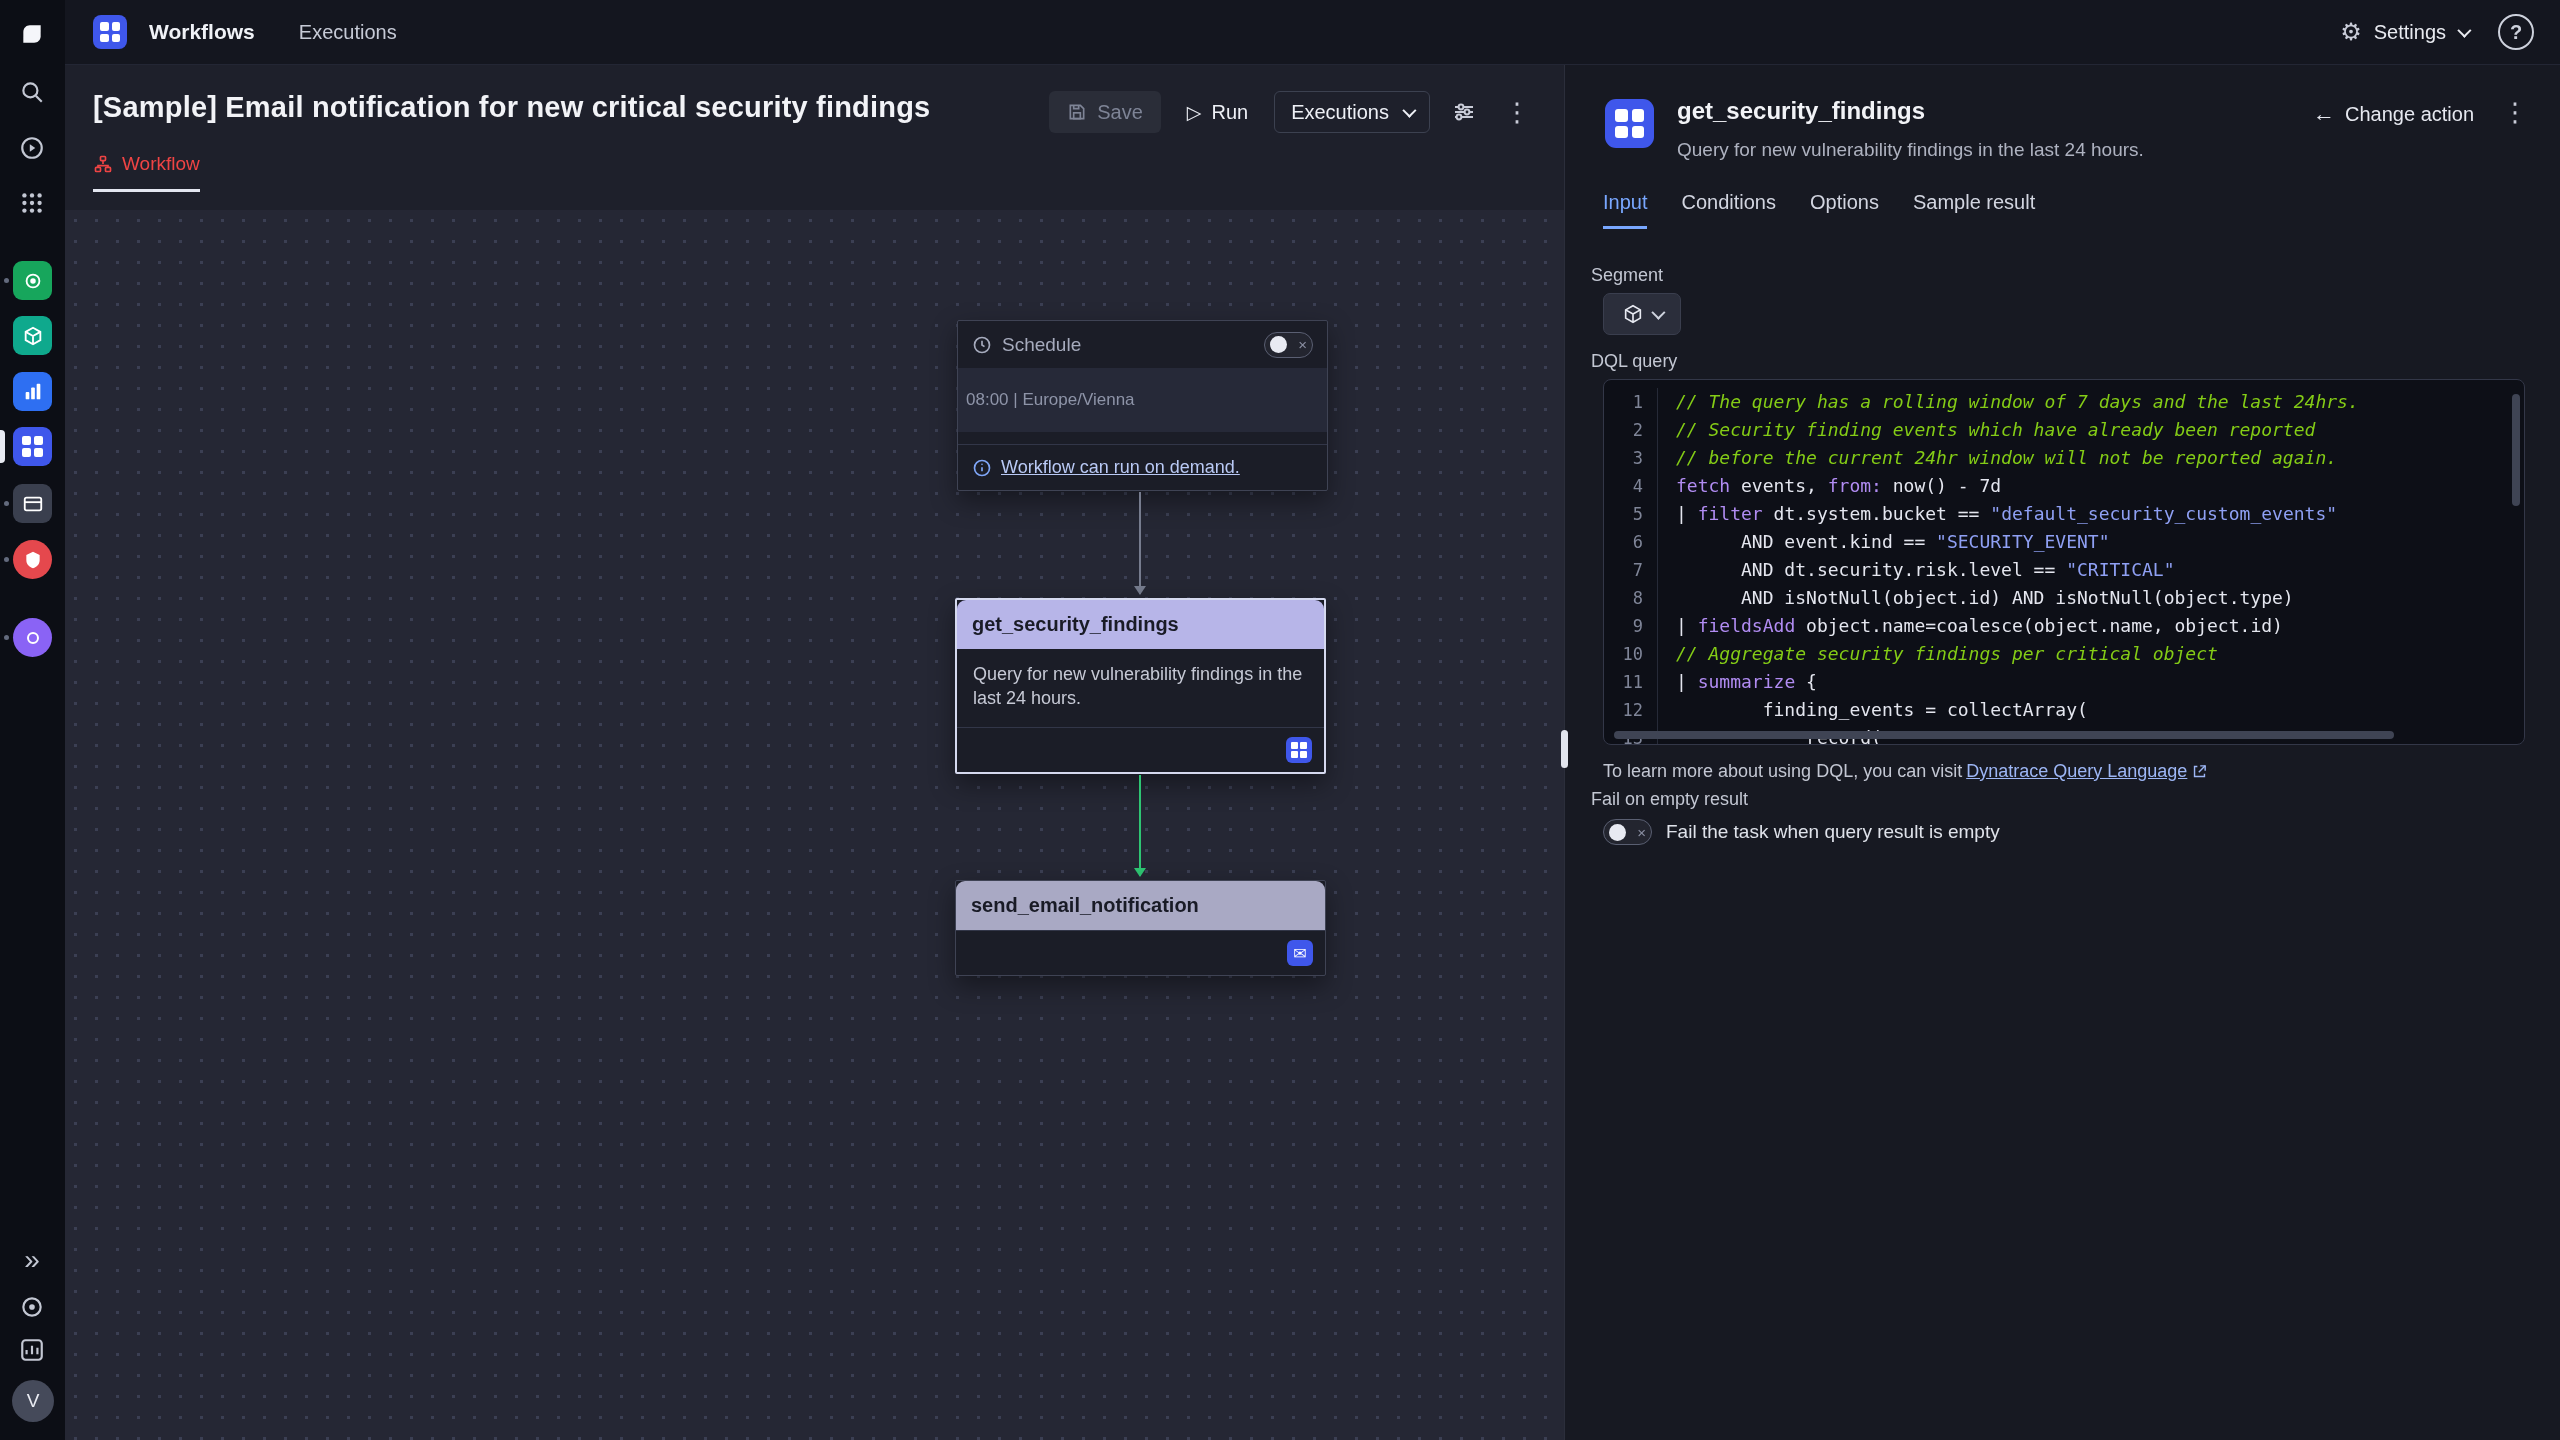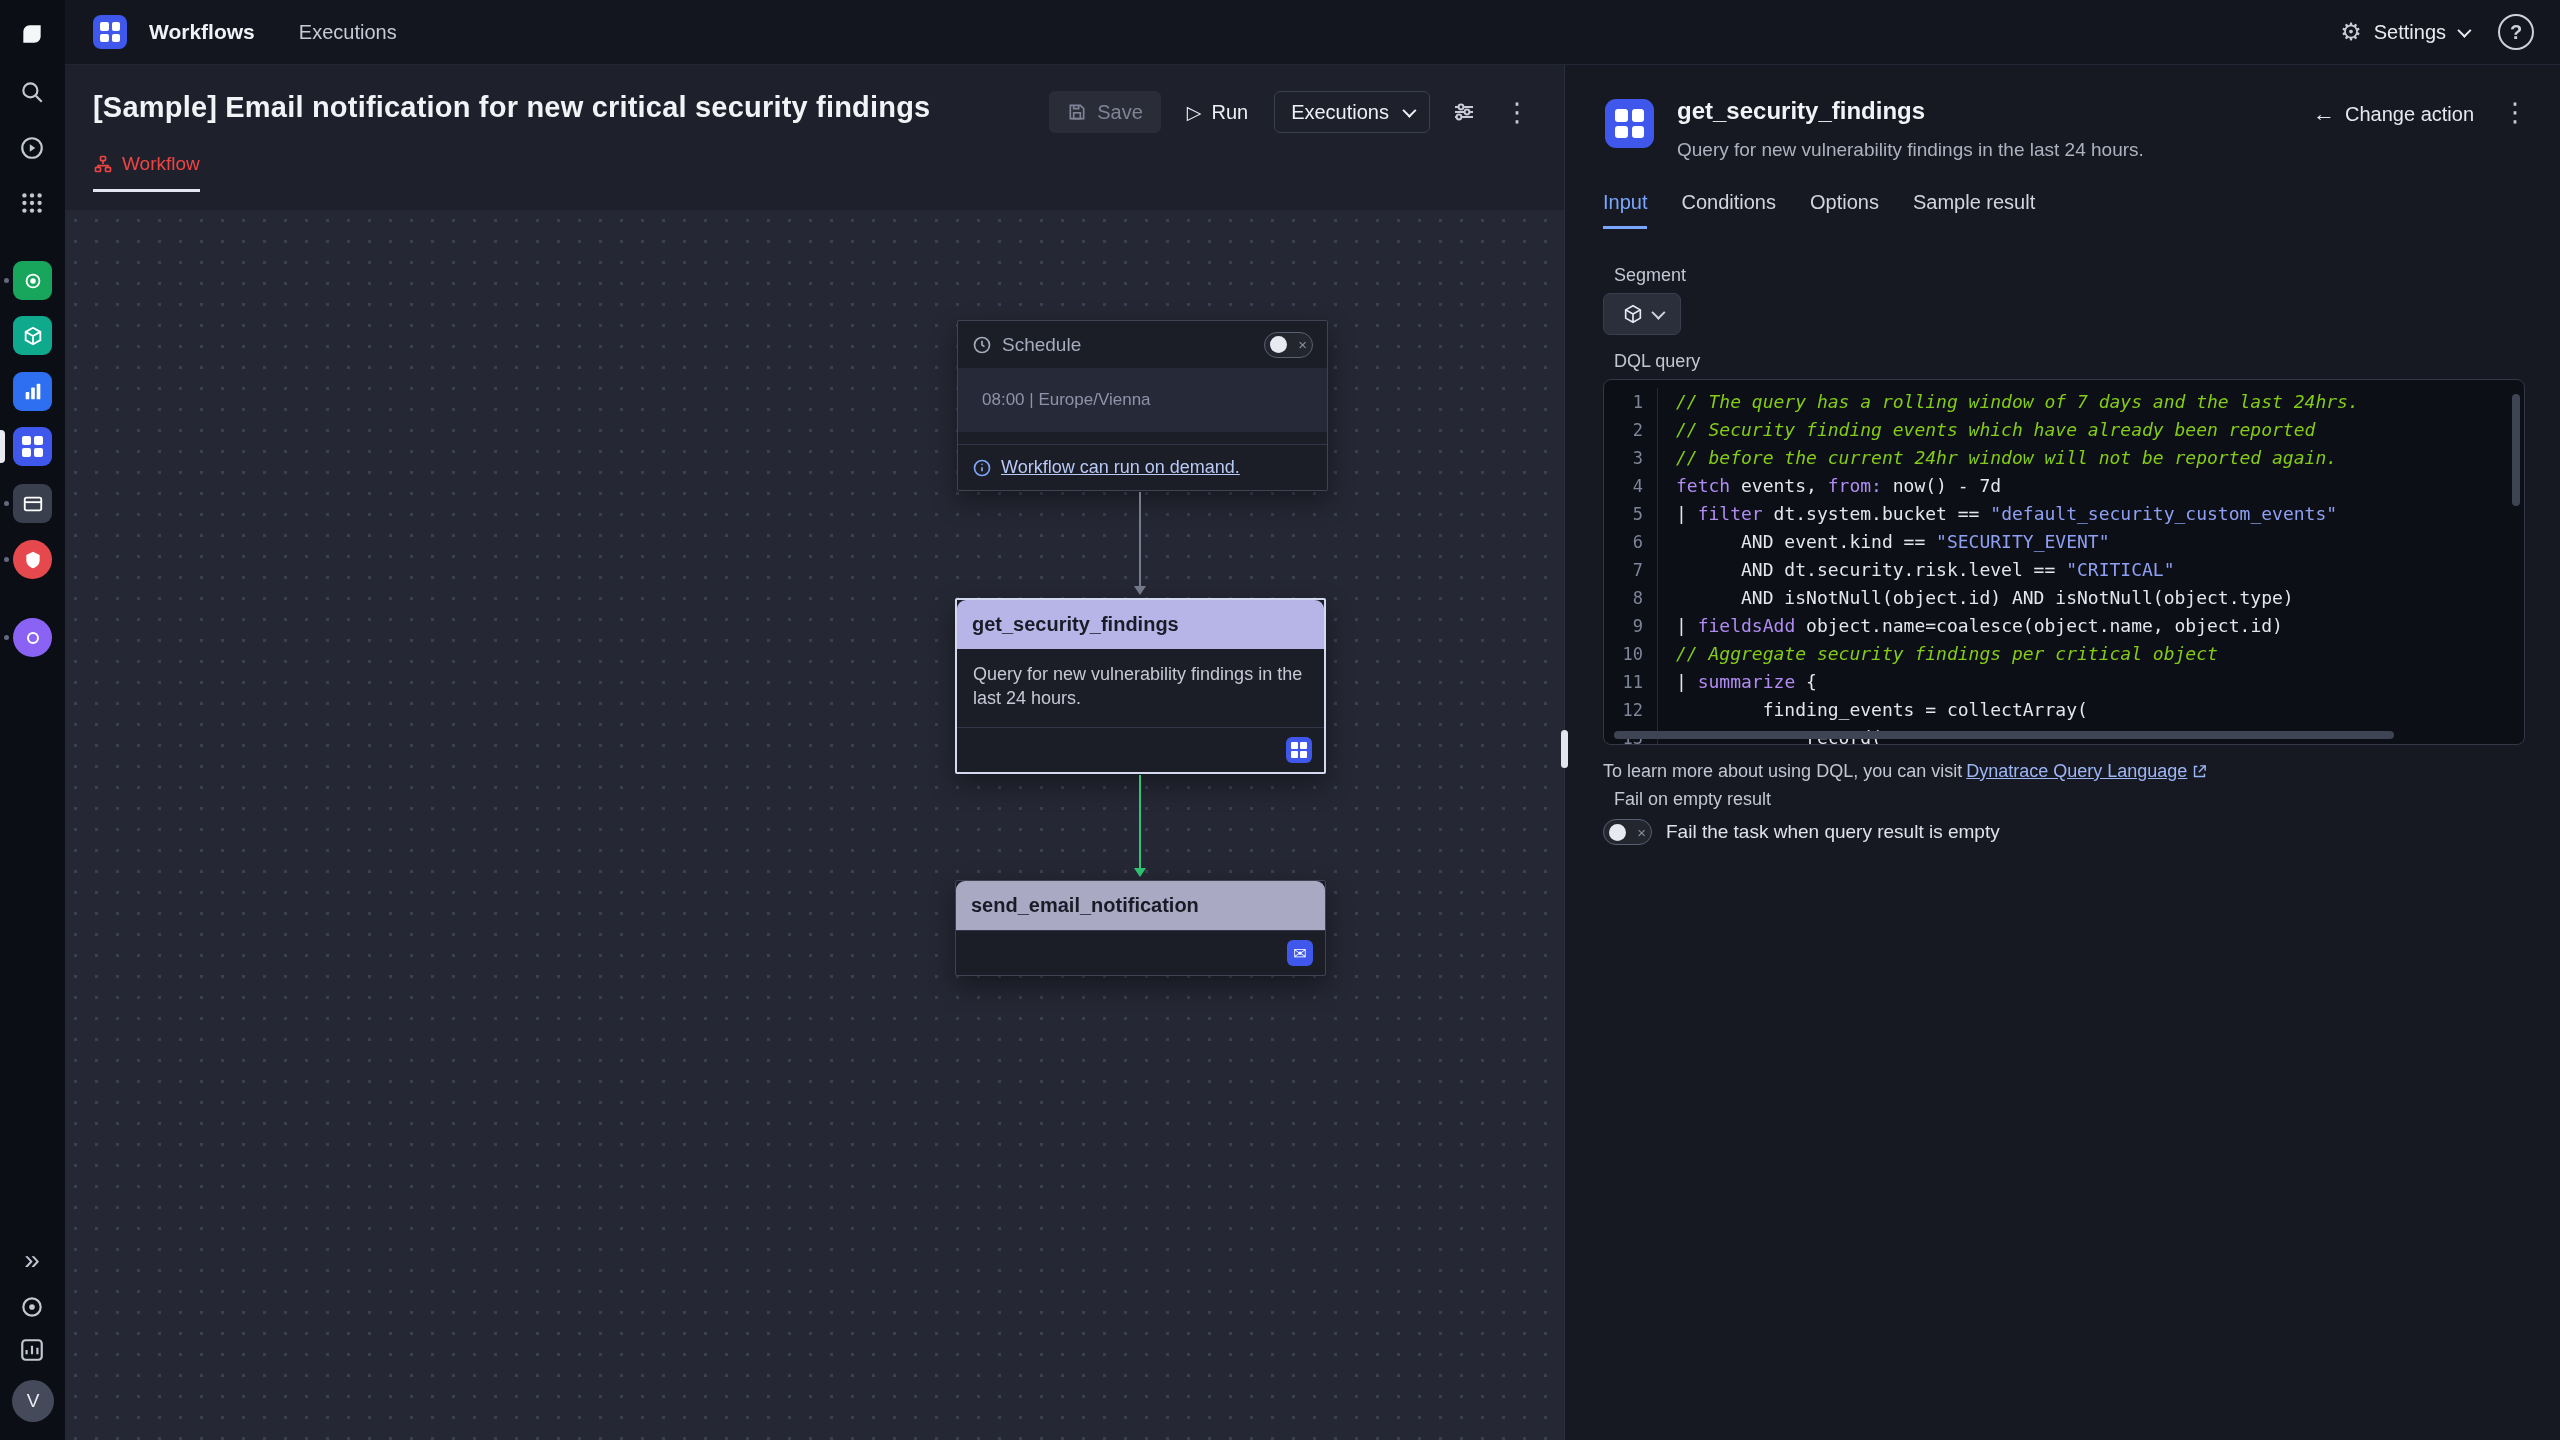--- a/index.html
+++ b/index.html
@@ -52,21 +52,21 @@
   
   .node { position:absolute; width:371px; background:#1b1d27; border:1px solid #3f4354; border-radius:2px; box-shadow:0 10px 26px rgba(0,0,0,.4); cursor:pointer; }
   .node.selected { border:2px solid #d5d9ef; }
   .node-header { height:49px; display:flex; align-items:center; padding:0 15px; border-radius:9px 9px 0 0; font-size:20px; }
   .hdr-purple { background:#b7b5e8; color:#191b26; font-weight:600; }
   .hdr-gray { background:#a9a9c4; color:#191b26; font-weight:600; }
   .node-body { padding:13px 16px; color:#c6c9d5; font-size:18px; line-height:1.35; }
   .node-footer { height:45px; border-top:1px solid #323648; display:flex; align-items:center; justify-content:flex-end; padding:0 12px; }
   .sched-header { height:47px; display:flex; align-items:center; gap:10px; padding:0 14px; color:#a6abbd; font-size:19px; }
   .sched-header svg { width:20px; height:20px; }
-  .sched-time { margin:0; background:#262938; height:64px; display:flex; align-items:center; padding:0 24px; color:#8e94a8; font-size:17px; }
+  .sched-time { margin:0; background:#262938; height:64px; display:flex; align-items:center; padding:0 8px; color:#8e94a8; font-size:17px; }
   .sched-gap { height:12px; }
   .sched-footer { height:46px; border-top:1px solid #323648; display:flex; align-items:center; gap:9px; padding:0 14px; }
   .sched-footer svg { width:20px; height:20px; flex:none; }
   .sched-link { color:#b9c9f5; font-size:18px; text-decoration:underline; cursor:pointer; }
   .toggle { width:49px; height:26px; border-radius:13px; background:#23252f; border:1px solid #5a5f72; display:flex; align-items:center; justify-content:space-between; padding:0 5px; cursor:pointer; flex:none; }
   .toggle .knob { width:17px; height:17px; border-radius:50%; background:#e8eaf2; }
   .toggle .xmark { color:#8a8fa2; font-size:15px; line-height:1; }
   .edge { position:absolute; width:2px; background:#767c8e; }
   .edge::after { content:""; position:absolute; bottom:-1px; left:-5px; border-left:6px solid transparent; border-right:6px solid transparent; border-top:9px solid #767c8e; }
   .edge.green { background:#2ec573; }
@@ -78,21 +78,21 @@
   .panel-head-icon { position:absolute; left:40px; top:34px; width:49px; height:49px; border-radius:11px; padding:10px; gap:4px; }
   .panel-head-icon i { border-radius:3px; }
   .panel-title { position:absolute; left:112px; top:32px; color:#f2f3f7; font-size:24px; font-weight:bold; }
   .panel-sub { position:absolute; left:112px; top:74px; color:#aeb2c0; font-size:19px; }
   .change-action { position:absolute; right:86px; top:36px; display:flex; align-items:center; gap:10px; color:#e6e8f0; font-size:20px; cursor:pointer; }
   .back-arrow { font-size:22px; }
   .panel-kebab { position:absolute; right:26px; top:32px; }
   .panel-tabs { position:absolute; left:38px; top:126px; display:flex; gap:34px; }
   .ptab { color:#d2d5e0; font-size:20px; padding-bottom:12px; cursor:pointer; }
   .ptab.active { color:#79a7ff; border-bottom:3px solid #79a7ff; }
-  .field-label { position:absolute; left:49px; color:#c3c7d3; font-size:18px; }
+  .field-label { position:absolute; left:26px; color:#c3c7d3; font-size:18px; }
   .segment-btn { position:absolute; left:38px; top:228px; width:78px; height:42px; background:#2b2e3b; border:1px solid #3a3e4e; border-radius:7px; display:flex; align-items:center; justify-content:center; gap:8px; cursor:pointer; color:#cfd3de; }
   .segment-btn svg { width:22px; height:22px; }
 
   .editor { position:absolute; left:38px; top:314px; width:922px; height:366px; background:#0d0f17; border:1px solid #333748; border-radius:8px; overflow:hidden; cursor:text; }
   .code-scroller { padding-top:8px; height:100%; overflow:hidden; font-family:"DejaVu Sans Mono", monospace; font-size:18px; line-height:28px; }
   .code-line { display:flex; }
   .ln { flex:none; width:54px; text-align:right; padding-right:14px; color:#7f8598; border-right:1px solid #262a38; font-size:17px; }
   .lc { white-space:pre; padding-left:18px; }
   .tk-com { color:#84cc16; font-style:italic; }
   .tk-kw { color:#b18cf2; }

